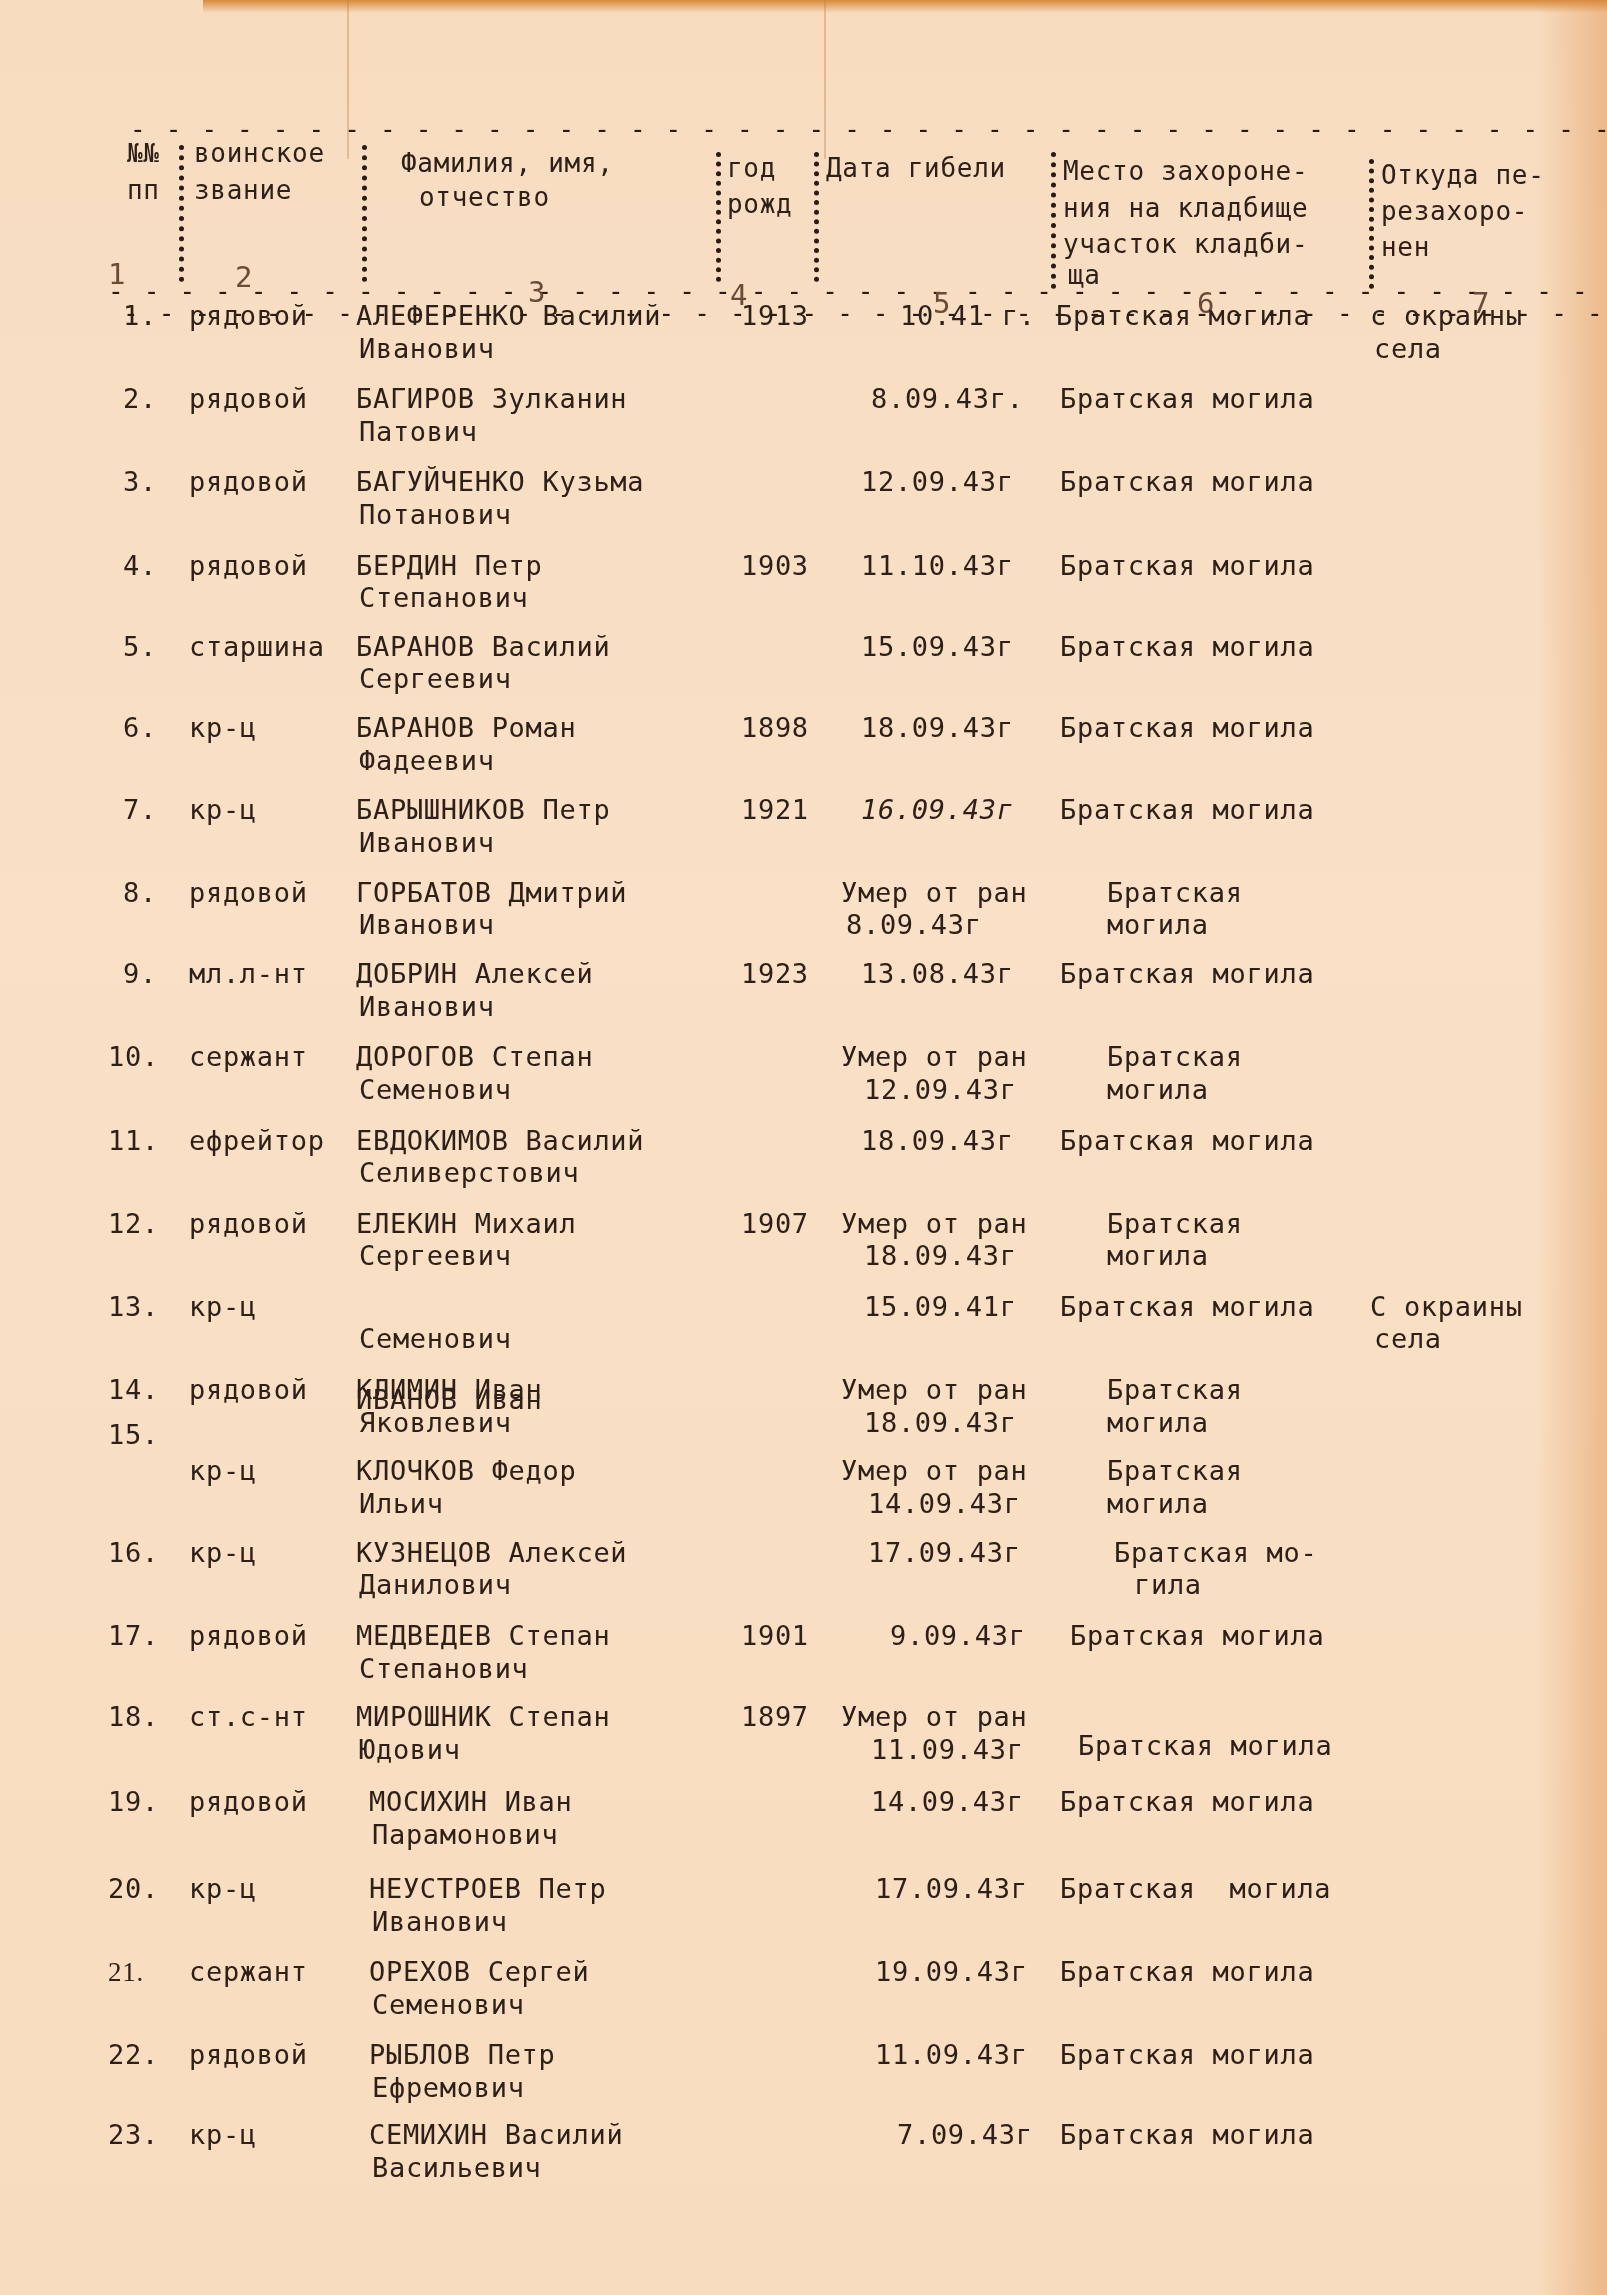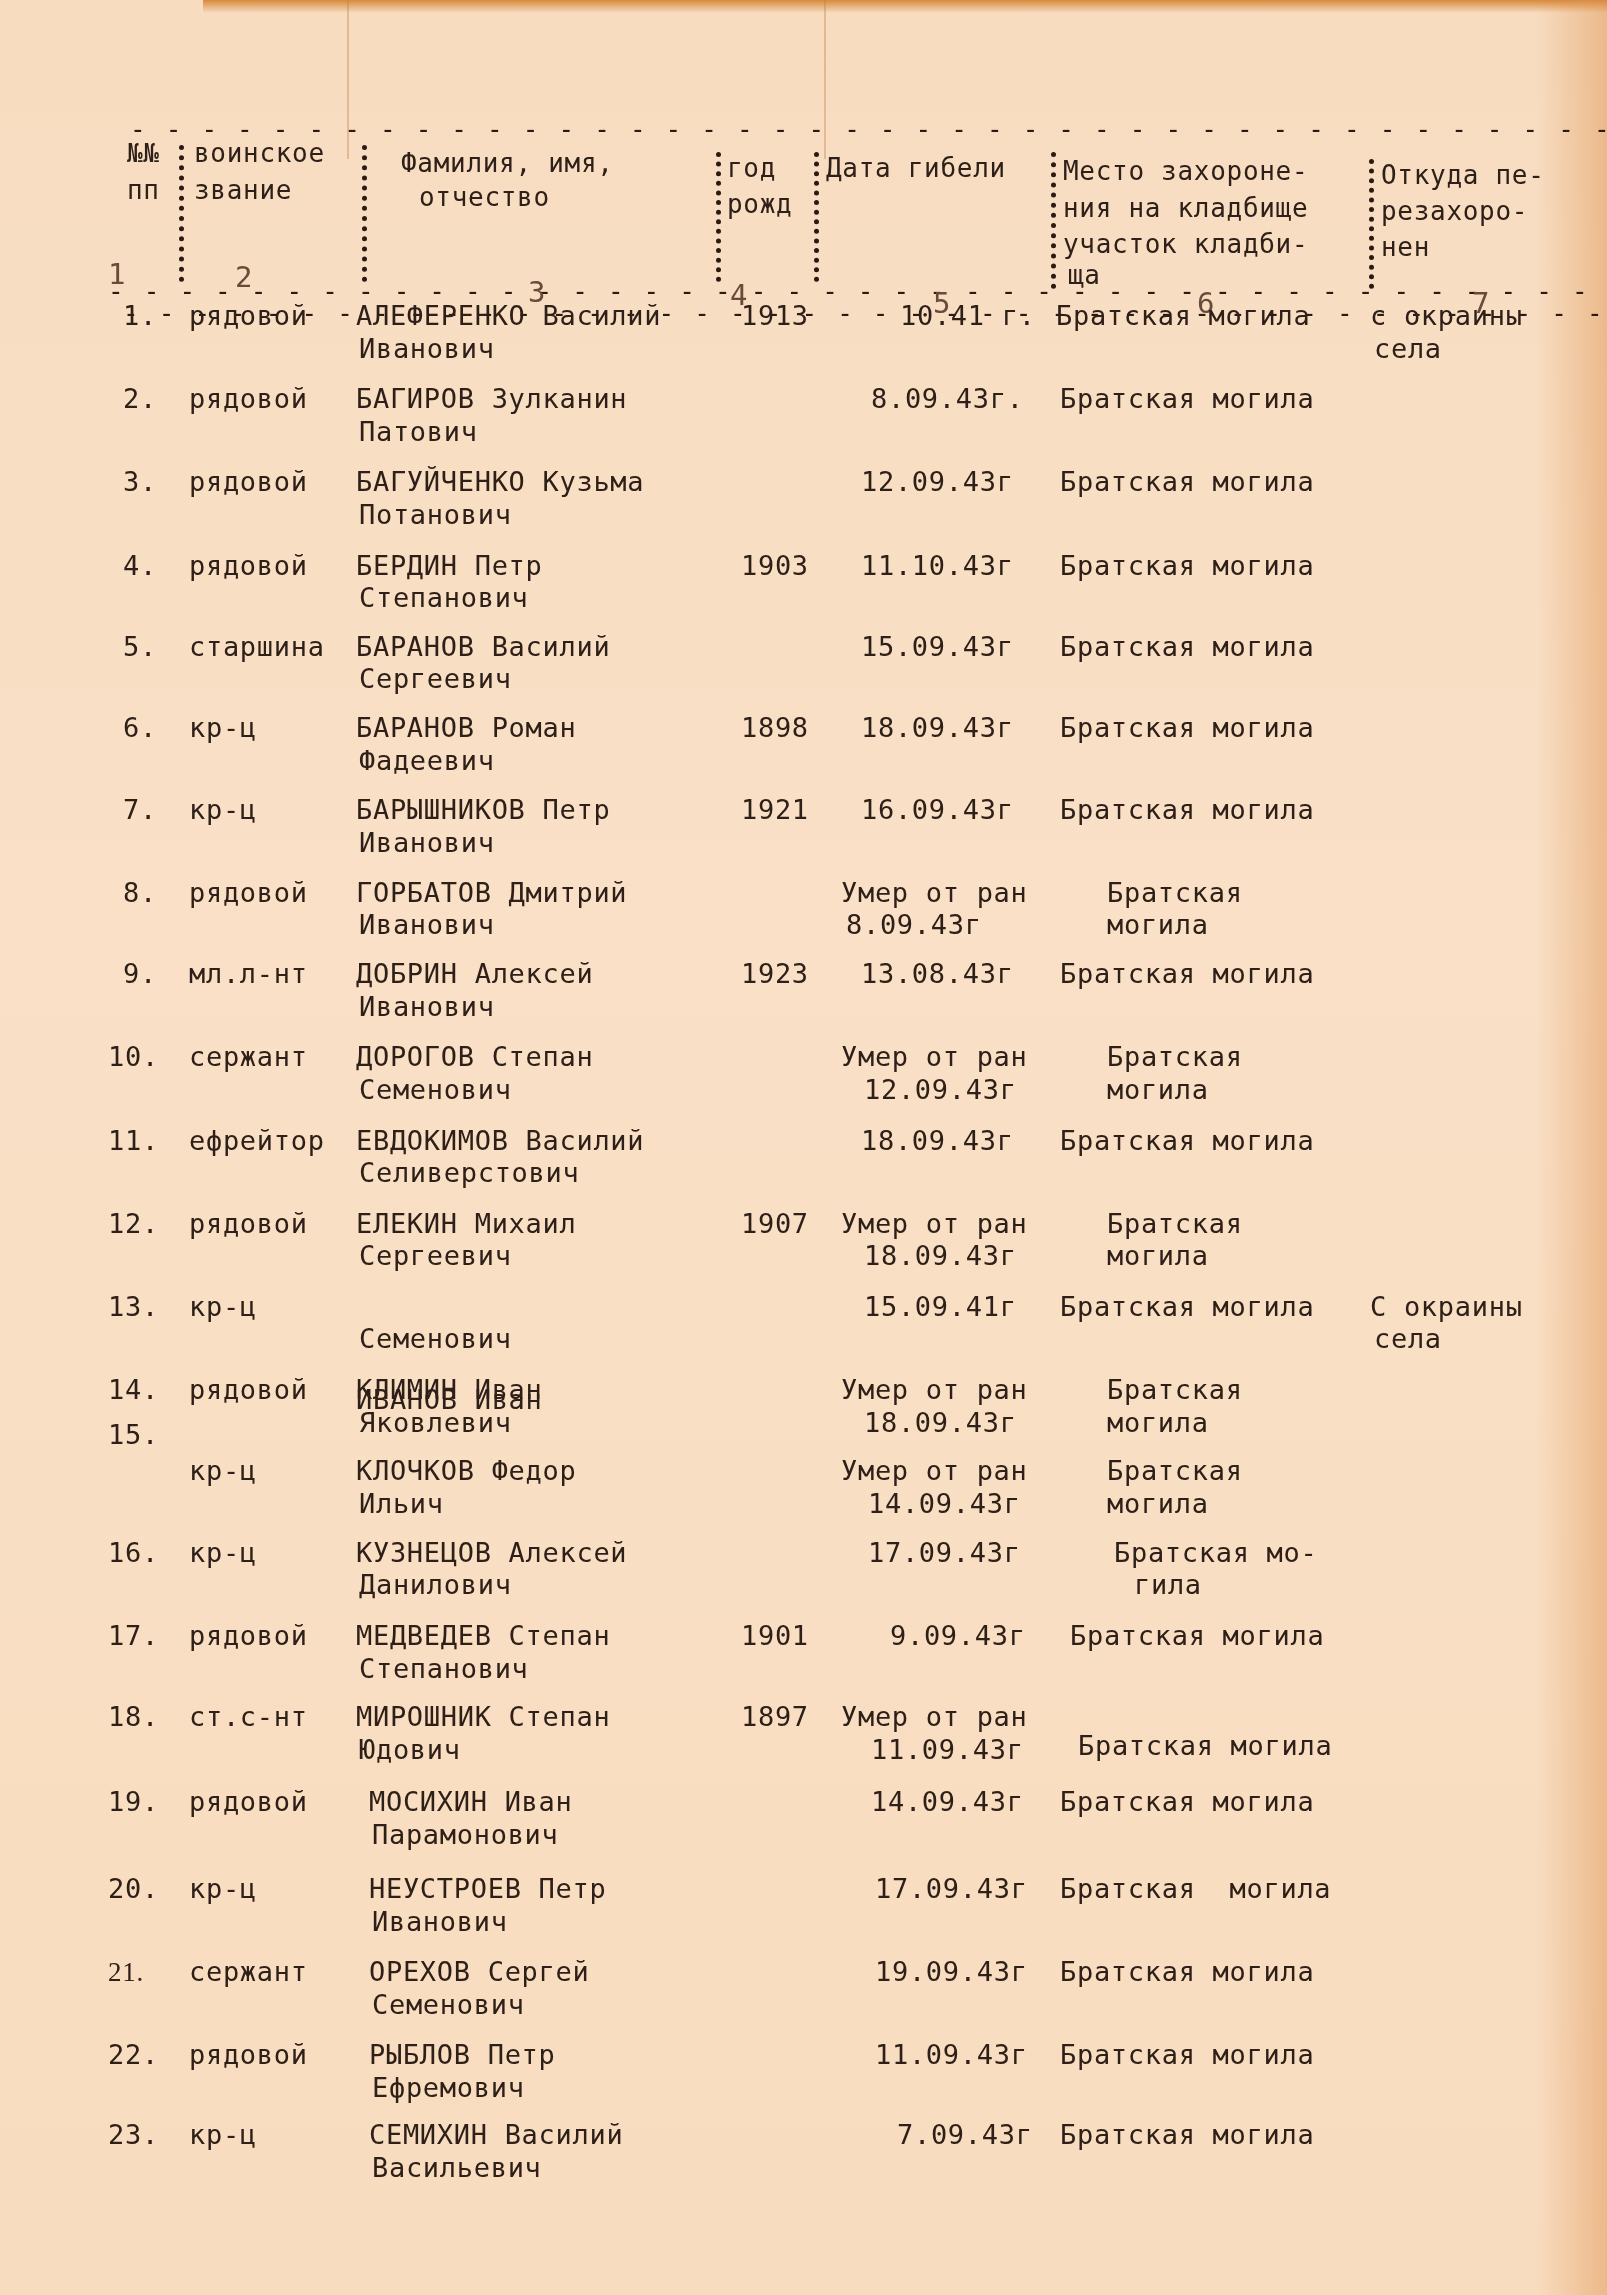--- a/index.html
+++ b/index.html
@@ -132,21 +132,21 @@
         <div class="t" style="left: 741px; top: 712px;">1898</div>
         <div class="t" style="left: 861px; top: 712px;">18.09.43г</div>
         <div class="t" style="left: 1060px; top: 712px;">Братская могила</div>
       </div>
       <div>
         <div class="t" style="left: 123px; top: 794px;">7.</div>
         <div class="t" style="left: 189px; top: 794px;">кр-ц</div>
         <div class="t" style="left: 356px; top: 794px;">БАРЫШНИКОВ Петр</div>
         <div class="t" style="left: 359px; top: 827px;">Иванович</div>
         <div class="t" style="left: 741px; top: 794px;">1921</div>
-        <div class="t" style="left: 861px; top: 794px;">16.09.43г</div>
+        <div class="t" style="left: 861px; top: 794px; font-style: italic;">16.09.43г</div>
         <div class="t" style="left: 1060px; top: 794px;">Братская могила</div>
       </div>
       <div>
         <div class="t" style="left: 123px; top: 877px;">8.</div>
         <div class="t" style="left: 189px; top: 877px;">рядовой</div>
         <div class="t" style="left: 356px; top: 877px;">ГОРБАТОВ Дмитрий</div>
         <div class="t" style="left: 359px; top: 909px;">Иванович</div>
         <div class="t" style="left: 841px; top: 877px;">Умер от ран</div>
         <div class="t" style="left: 846px; top: 909px;">8.09.43г</div>
         <div class="t" style="left: 1107px; top: 877px;">Братская</div>

